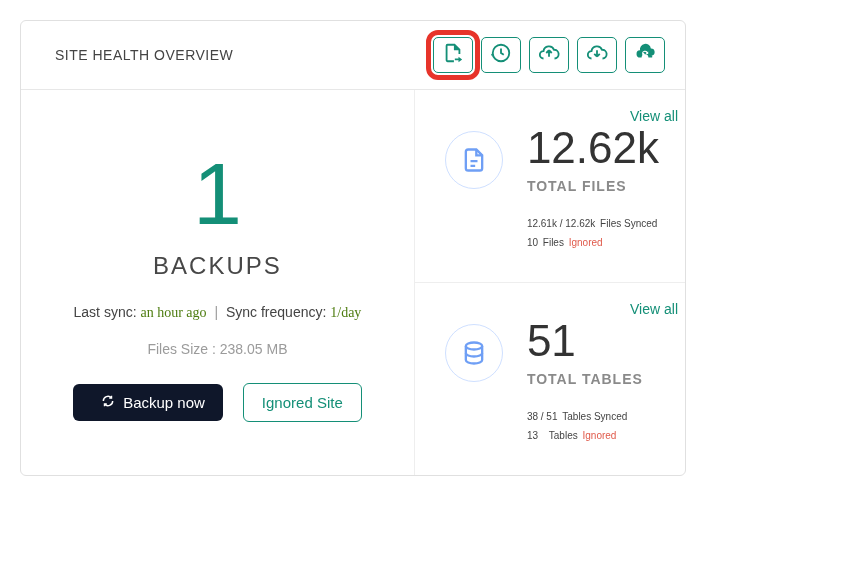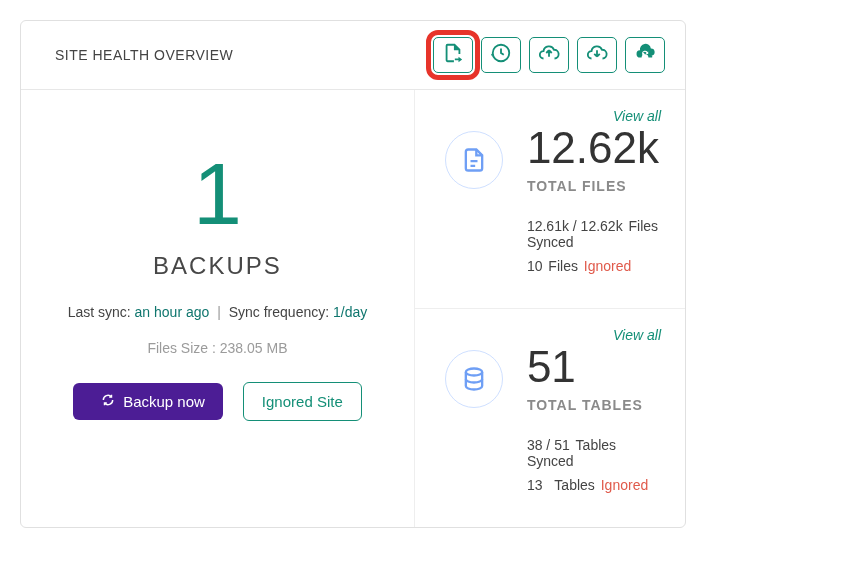--- a/index.html
+++ b/index.html
@@ -75,21 +75,21 @@
     letter-spacing: 2px;
     color: #474747;
     font-weight: 400;
     margin-bottom: 24px;
   }
   .meta-line {
     font-size: 14px;
     color: #444;
     margin-bottom: 20px;
   }
-  .meta-line .muted { color: #0f766e; }
+  .meta-line .muted { color: #4d7c0f; font-family: Liberation Serif, serif; }
   .meta-line .sep { color: #9b9b9b; margin: 0 4px; }
   .files-size {
     font-size: 14px;
     color: #9b9b9b;
     margin-bottom: 26px;
   }
   .btn-row {
     display: flex;
     gap: 20px;
     align-items: center;
@@ -99,21 +99,21 @@
   .btn {
     padding: 10px 18px;
     border-radius: 6px;
     font-size: 15px;
     cursor: pointer;
     display: inline-flex;
     align-items: center;
     gap: 8px;
   }
   .btn-primary {
-    background: #4c1d95;
+    background: #0f172a;
     color: #fff;
     border: none;
     padding-left: 28px;
   }
   .btn-outline {
     background: #fff;
     color: #148f77;
     border: 1.5px solid #148f77;
   }
   .btn svg { width: 14px; height: 14px; }
@@ -124,25 +124,24 @@
     flex-direction: column;
   }
   .stat-block {
     position: relative;
     padding: 26px 26px 26px 30px;
   }
   .stat-block + .stat-block { border-top: 1px solid #eee; }
   .view-all {
     position: absolute;
     top: 18px;
-    right: 24px;
+    right: 7px;
     color: #148f77;
     font-size: 14px;
     cursor: pointer;
-    font-style: italic;
   }
   .stat-head {
     display: flex;
     align-items: center;
     gap: 24px;
     margin-top: 10px;
   }
   .circle-icon {
     width: 58px;
     height: 58px;
@@ -163,21 +162,21 @@
   .stat-label {
     font-size: 14px;
     letter-spacing: 1px;
     color: #8a8a8a;
     margin-top: 8px;
     font-weight: bold;
   }
   .stat-lines {
     margin-left: 82px;
     margin-top: 24px;
-    font-size: 14px;
+    font-size: 10px;
     color: #444;
   }
   .stat-lines .line { margin-bottom: 8px; }
   .warn { color: #e05a4b; }
 </style>
 </head>
 <body>
 
 <div class="card">
 

